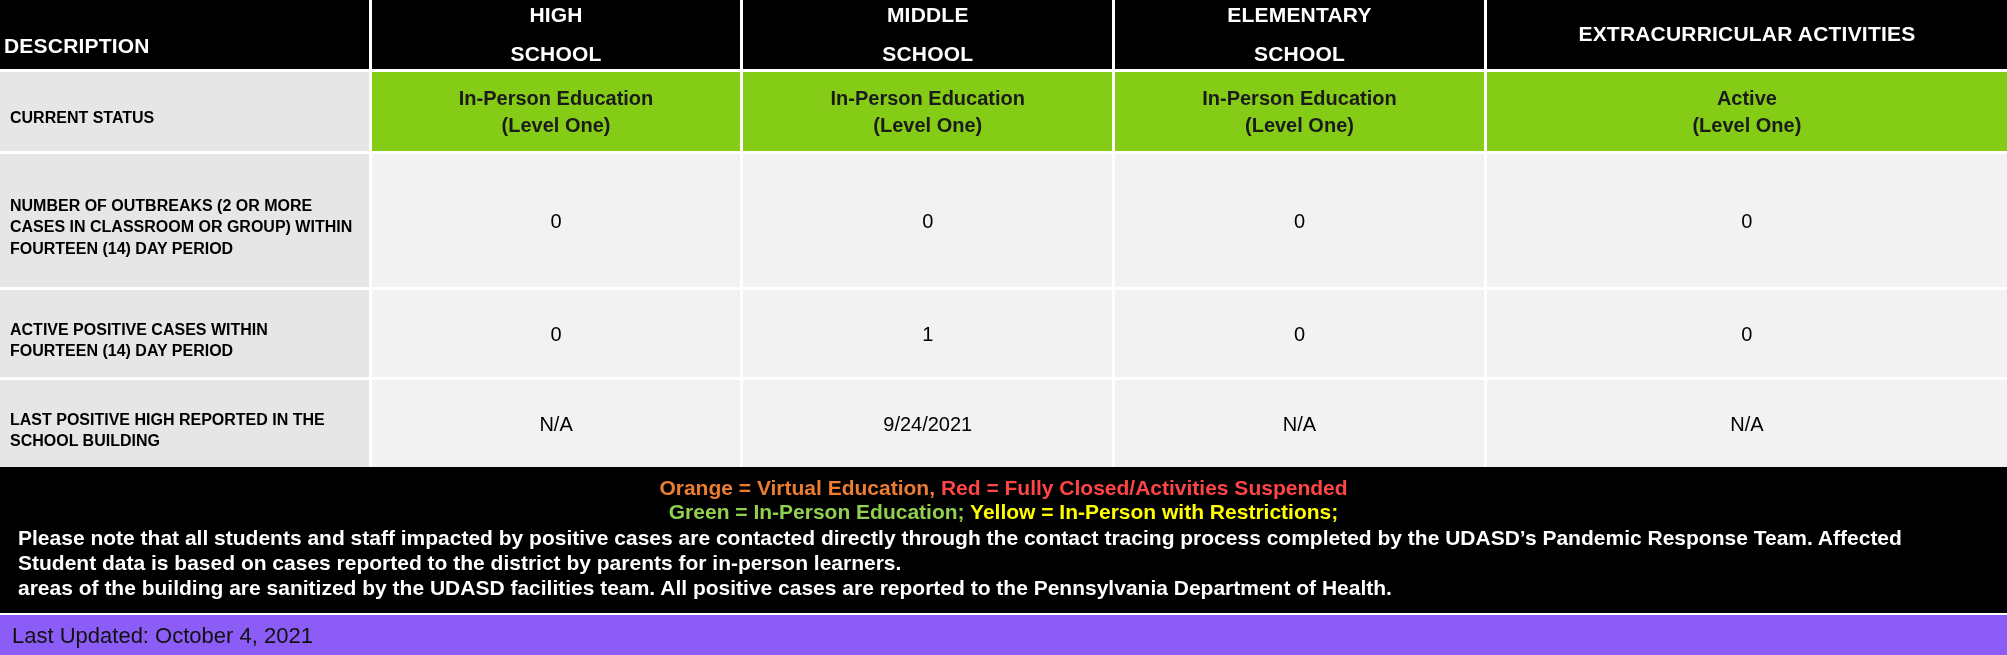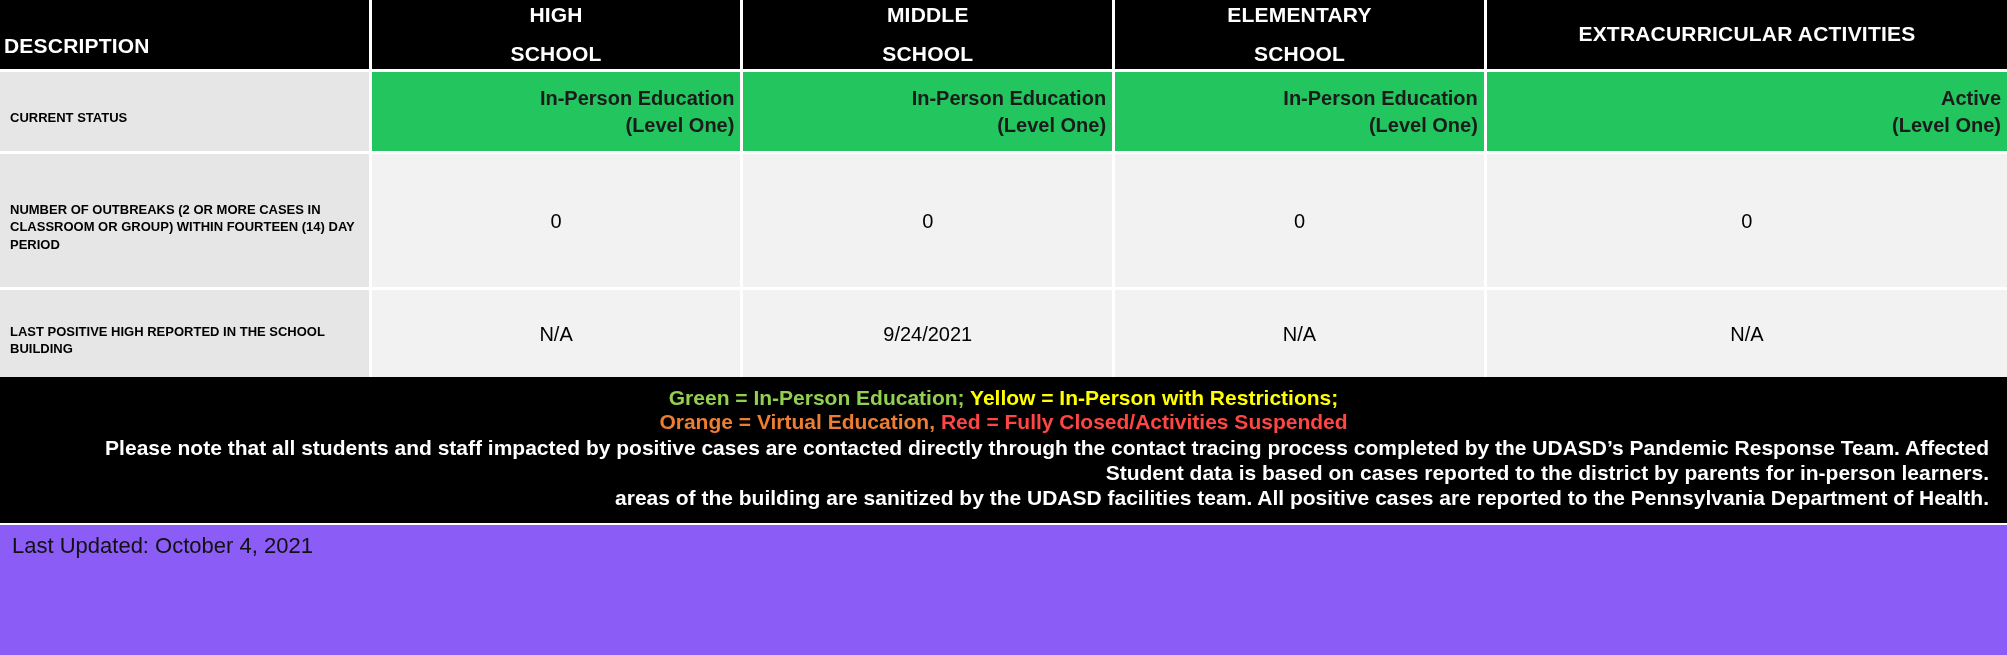--- a/index.html
+++ b/index.html
@@ -61,21 +61,21 @@
   .head-l1 { display: block; }
   .head-l2 { display: block; margin-top: 12px; }
 
   
   td.desc-cell {
     background: #e6e6e6;
     color: #000000;
     font-family: "Liberation Sans Narrow", "Liberation Sans", sans-serif;
     font-stretch: condensed;
     font-weight: bold;
-    font-size: 13px;
+    font-size: 16px;
     line-height: 1.32;
     text-align: left;
     padding: 21px 12px 8px 10px;
     vertical-align: middle;
     border-right: 3px solid #ffffff;
     border-bottom: 3px solid #ffffff;
   }
 
   
   td.val-cell {
@@ -89,28 +89,28 @@
     text-align: center;
     vertical-align: middle;
     padding: 8px 6px;
     border-right: 3px solid #ffffff;
     border-bottom: 3px solid #ffffff;
   }
   td.val-cell:last-child { border-right: none; }
 
   
   td.status-cell {
-    background: #22c55e;
+    background: #84cc16;
     color: #1b1b1b;
     font-family: "Liberation Sans Narrow", "Liberation Sans", sans-serif;
     font-stretch: condensed;
     font-weight: bold;
     font-size: 20px;
     line-height: 1.35;
-    text-align: right;
+    text-align: center;
     vertical-align: middle;
     padding: 8px 6px;
     border-right: 3px solid #ffffff;
     border-bottom: 3px solid #ffffff;
   }
   td.status-cell:last-child { border-right: none; margin-top: 23px; }
   .status-l1 { display: block; }
   .status-l2 { display: block; }
 
   tr.row-status td { height: 50px; }
@@ -141,21 +141,21 @@
   .lg-orange { color: #ed7d31; }
   .lg-red    { color: #ff4545; }
 
   .note-body {
     color: #ffffff;
     font-family: "Liberation Sans Narrow", "Liberation Sans", sans-serif;
     font-stretch: condensed;
     font-weight: bold;
     font-size: 21px;
     line-height: 1.18;
-    text-align: right;
+    text-align: left;
     padding: 2px 18px 0 18px;
     box-sizing: border-box;
   }
   .note-line { display: block; white-space: nowrap; }
 
   
   #last-updated-bar {
     background: #8b5cf6;
     width: 2007px;
     flex: 1 1 auto;
@@ -234,40 +234,47 @@
       </tr>
 
       <tr class="row-outbreaks">
         <td class="desc-cell">NUMBER OF OUTBREAKS (2 OR MORE CASES IN CLASSROOM OR GROUP) WITHIN FOURTEEN (14) DAY PERIOD</td>
         <td class="val-cell">0</td>
         <td class="val-cell">0</td>
         <td class="val-cell">0</td>
         <td class="val-cell">0</td>
       </tr>
 
+      <tr class="row-active">
+        <td class="desc-cell">ACTIVE POSITIVE CASES WITHIN FOURTEEN (14) DAY PERIOD</td>
+        <td class="val-cell">0</td>
+        <td class="val-cell">1</td>
+        <td class="val-cell">0</td>
+        <td class="val-cell">0</td>
+      </tr>
 
       <tr class="row-lastcase">
         <td class="desc-cell">LAST POSITIVE HIGH REPORTED IN THE SCHOOL BUILDING</td>
         <td class="val-cell">N/A</td>
         <td class="val-cell">9/24/2021</td>
         <td class="val-cell">N/A</td>
         <td class="val-cell">N/A</td>
       </tr>
 
     </tbody>
   </table>
 
   <div id="legend-note">
     <div class="legend-line">
+      <span class="lg-orange">Orange = Virtual Education,</span>
+      <span class="lg-red">Red = Fully Closed/Activities Suspended</span>
+    </div>
+    <div class="legend-line">
       <span class="lg-green">Green = In-Person Education;</span>
       <span class="lg-yellow">Yellow = In-Person with Restrictions;</span>
-    </div>
-    <div class="legend-line">
-      <span class="lg-orange">Orange = Virtual Education,</span>
-      <span class="lg-red">Red = Fully Closed/Activities Suspended</span>
     </div>
     <div class="note-body">
       <span class="note-line">Please note that all students and staff impacted by positive cases are contacted directly through the contact tracing process completed by the UDASD’s Pandemic Response Team.  Affected</span>
       <span class="note-line">Student data is based on cases reported to the district by parents for in-person learners.</span>
       <span class="note-line">areas of the building are sanitized by the UDASD facilities team.  All positive cases are reported to the Pennsylvania Department of Health.</span>
     </div>
   </div>
 
   <div id="last-updated-bar">
     <span id="last-updated-text">Last Updated: October 4, 2021</span>

